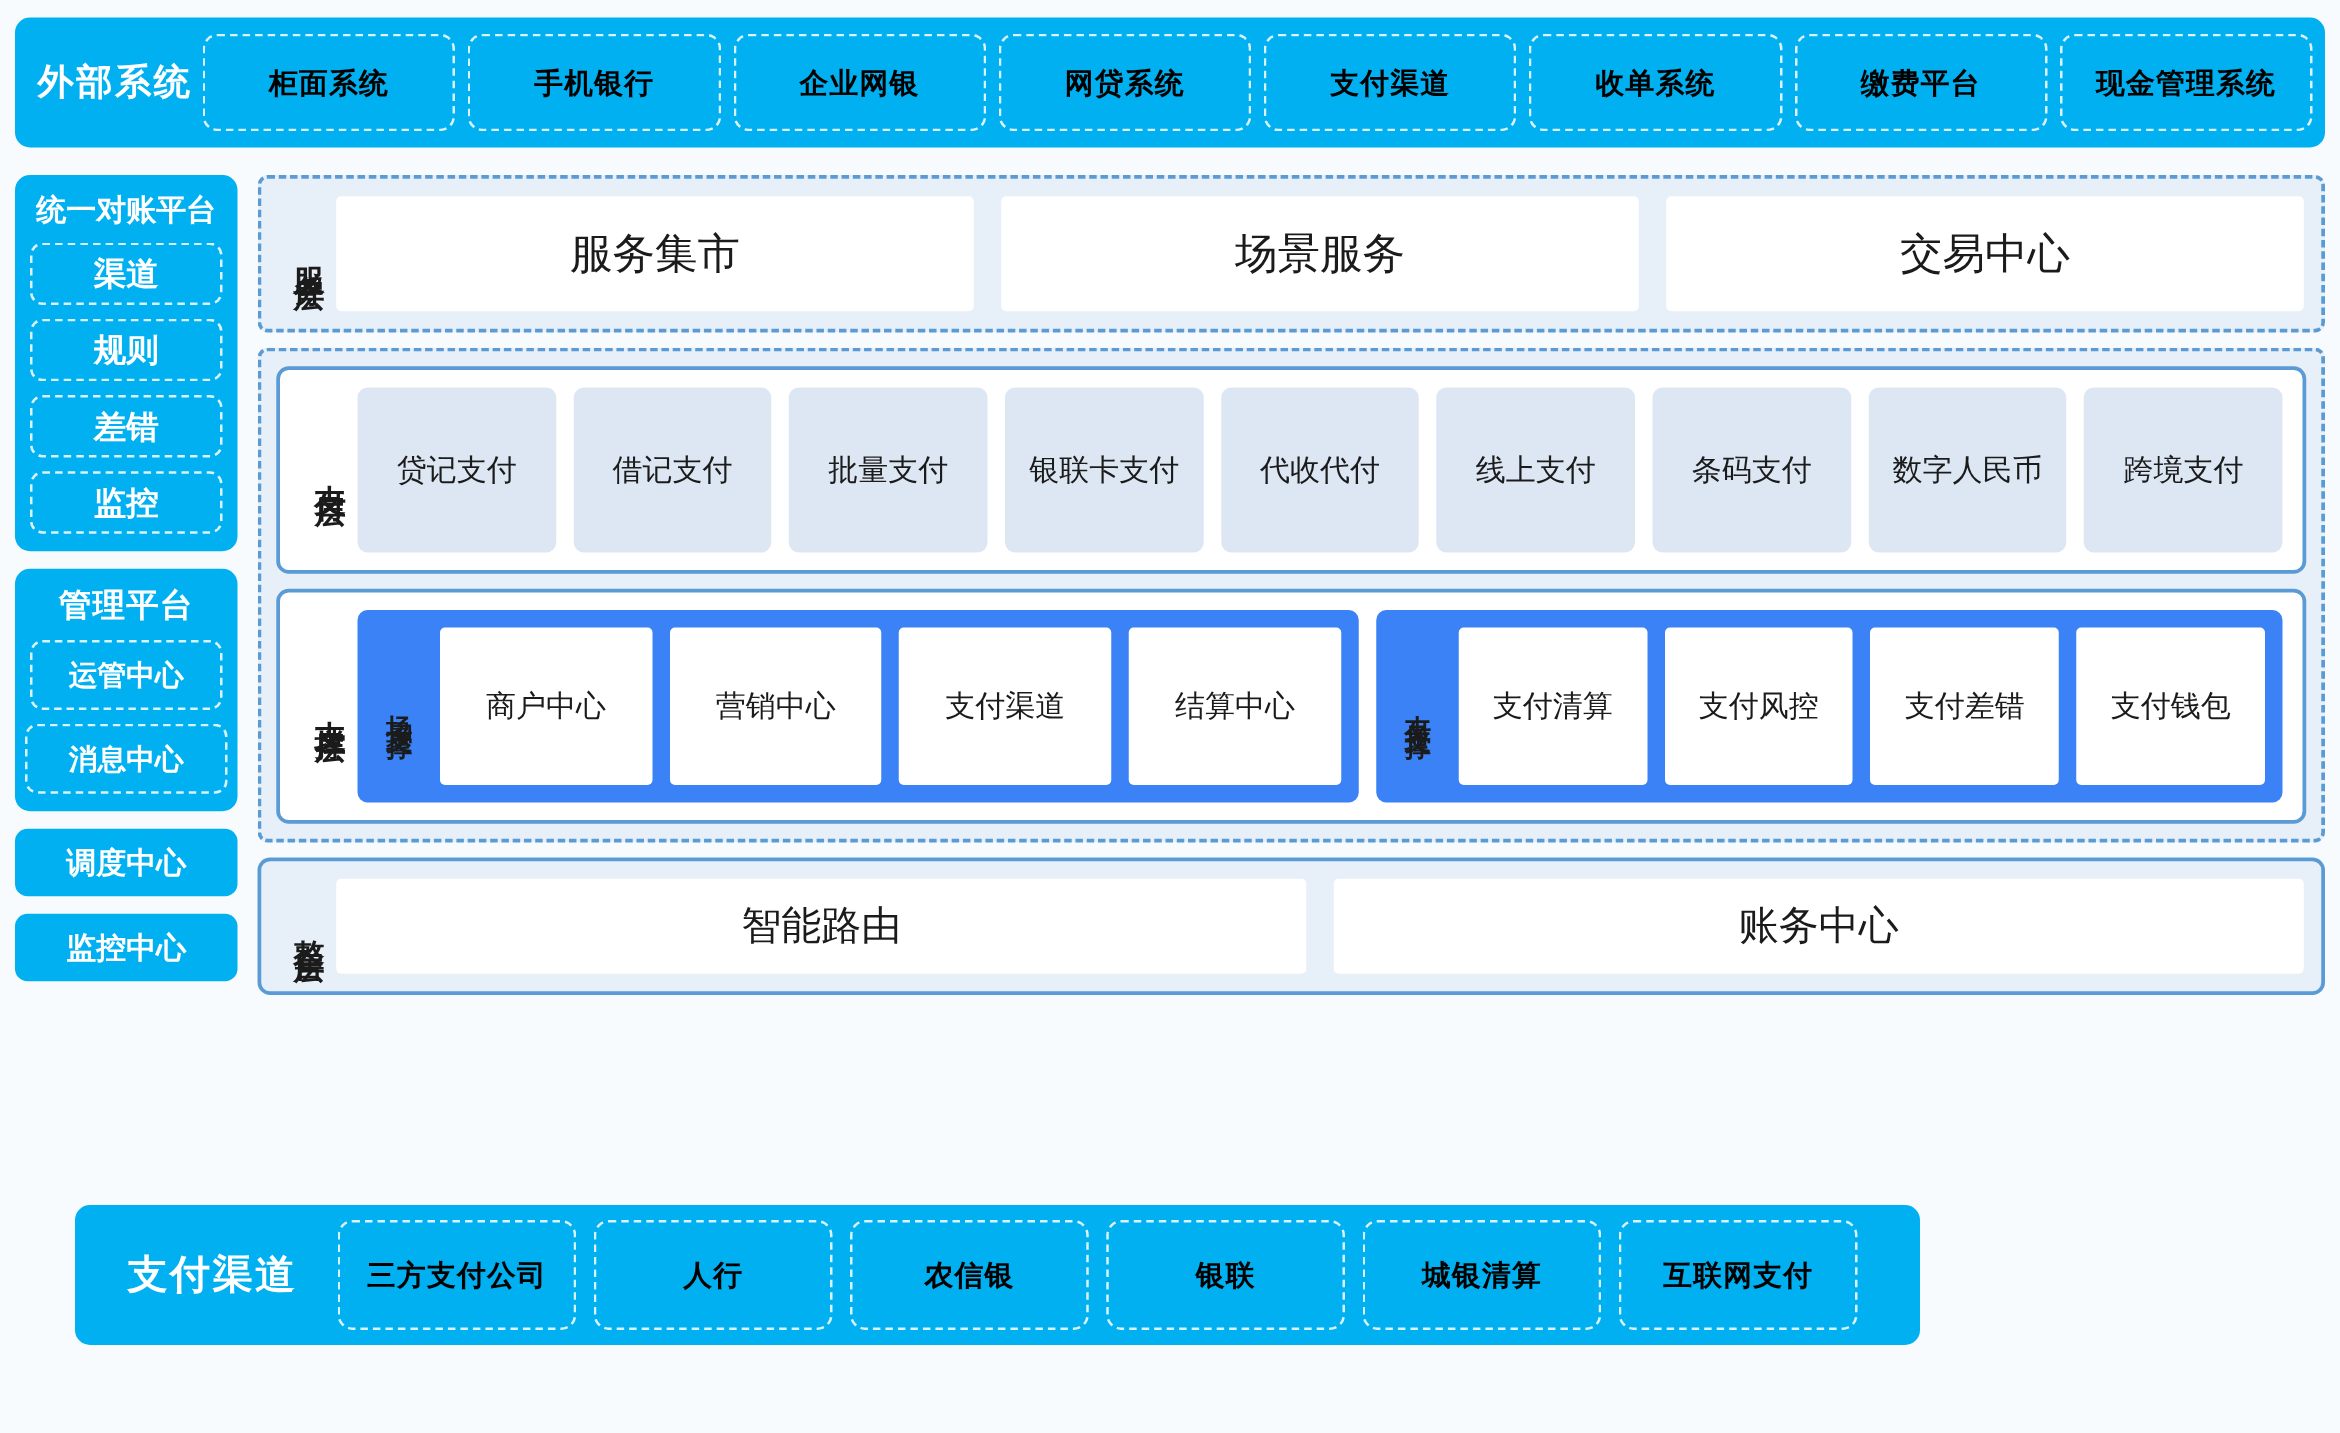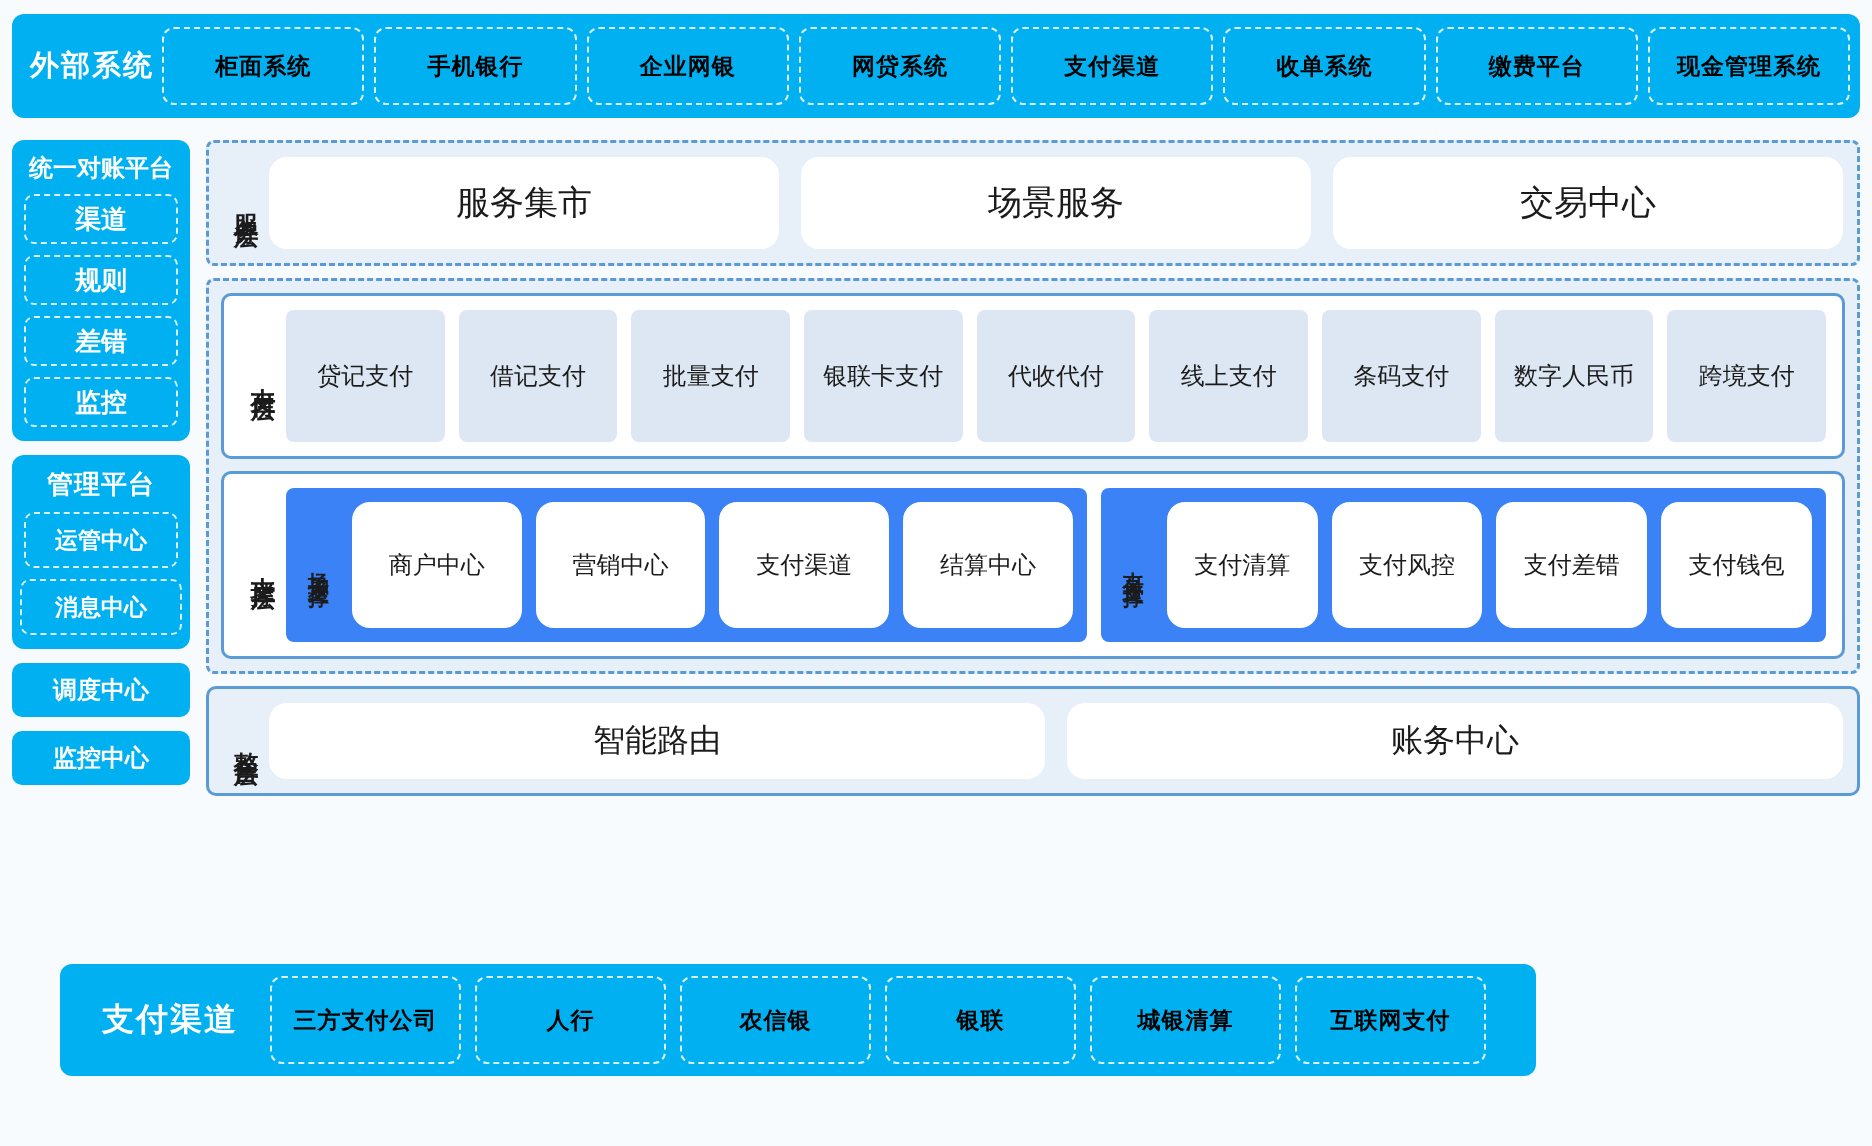--- a/index.html
+++ b/index.html
@@ -76,21 +76,21 @@
     font-size:25px;font-weight:600;color:#1b1b1b;letter-spacing:6px;
     display:flex;align-items:center;justify-content:center;
     flex:0 0 46px;white-space:nowrap;line-height:1;
   }
   .vlabel.small{font-size:21px;letter-spacing:5px;flex:0 0 38px;}
 
   
   #service-group{margin-bottom:12px;}
   #service-group .cards{display:flex;flex:1;gap:22px;}
   .white-card{
-    background:#ffffff;border-radius:18px;display:flex;align-items:center;justify-content:center;
+    background:#ffffff;border-radius:4px;display:flex;align-items:center;justify-content:center;
     box-sizing:border-box;white-space:nowrap;
   }
   #service-group .white-card{flex:1;height:92px;font-size:34px;font-weight:500;}
 
   
   #mid-group{padding:12px;margin-bottom:12px;}
   .solid-box{
     border:3px solid #5b9bd5;border-radius:10px;background:#ffffff;
     box-sizing:border-box;padding:14px 16px;margin-bottom:12px;
   }

